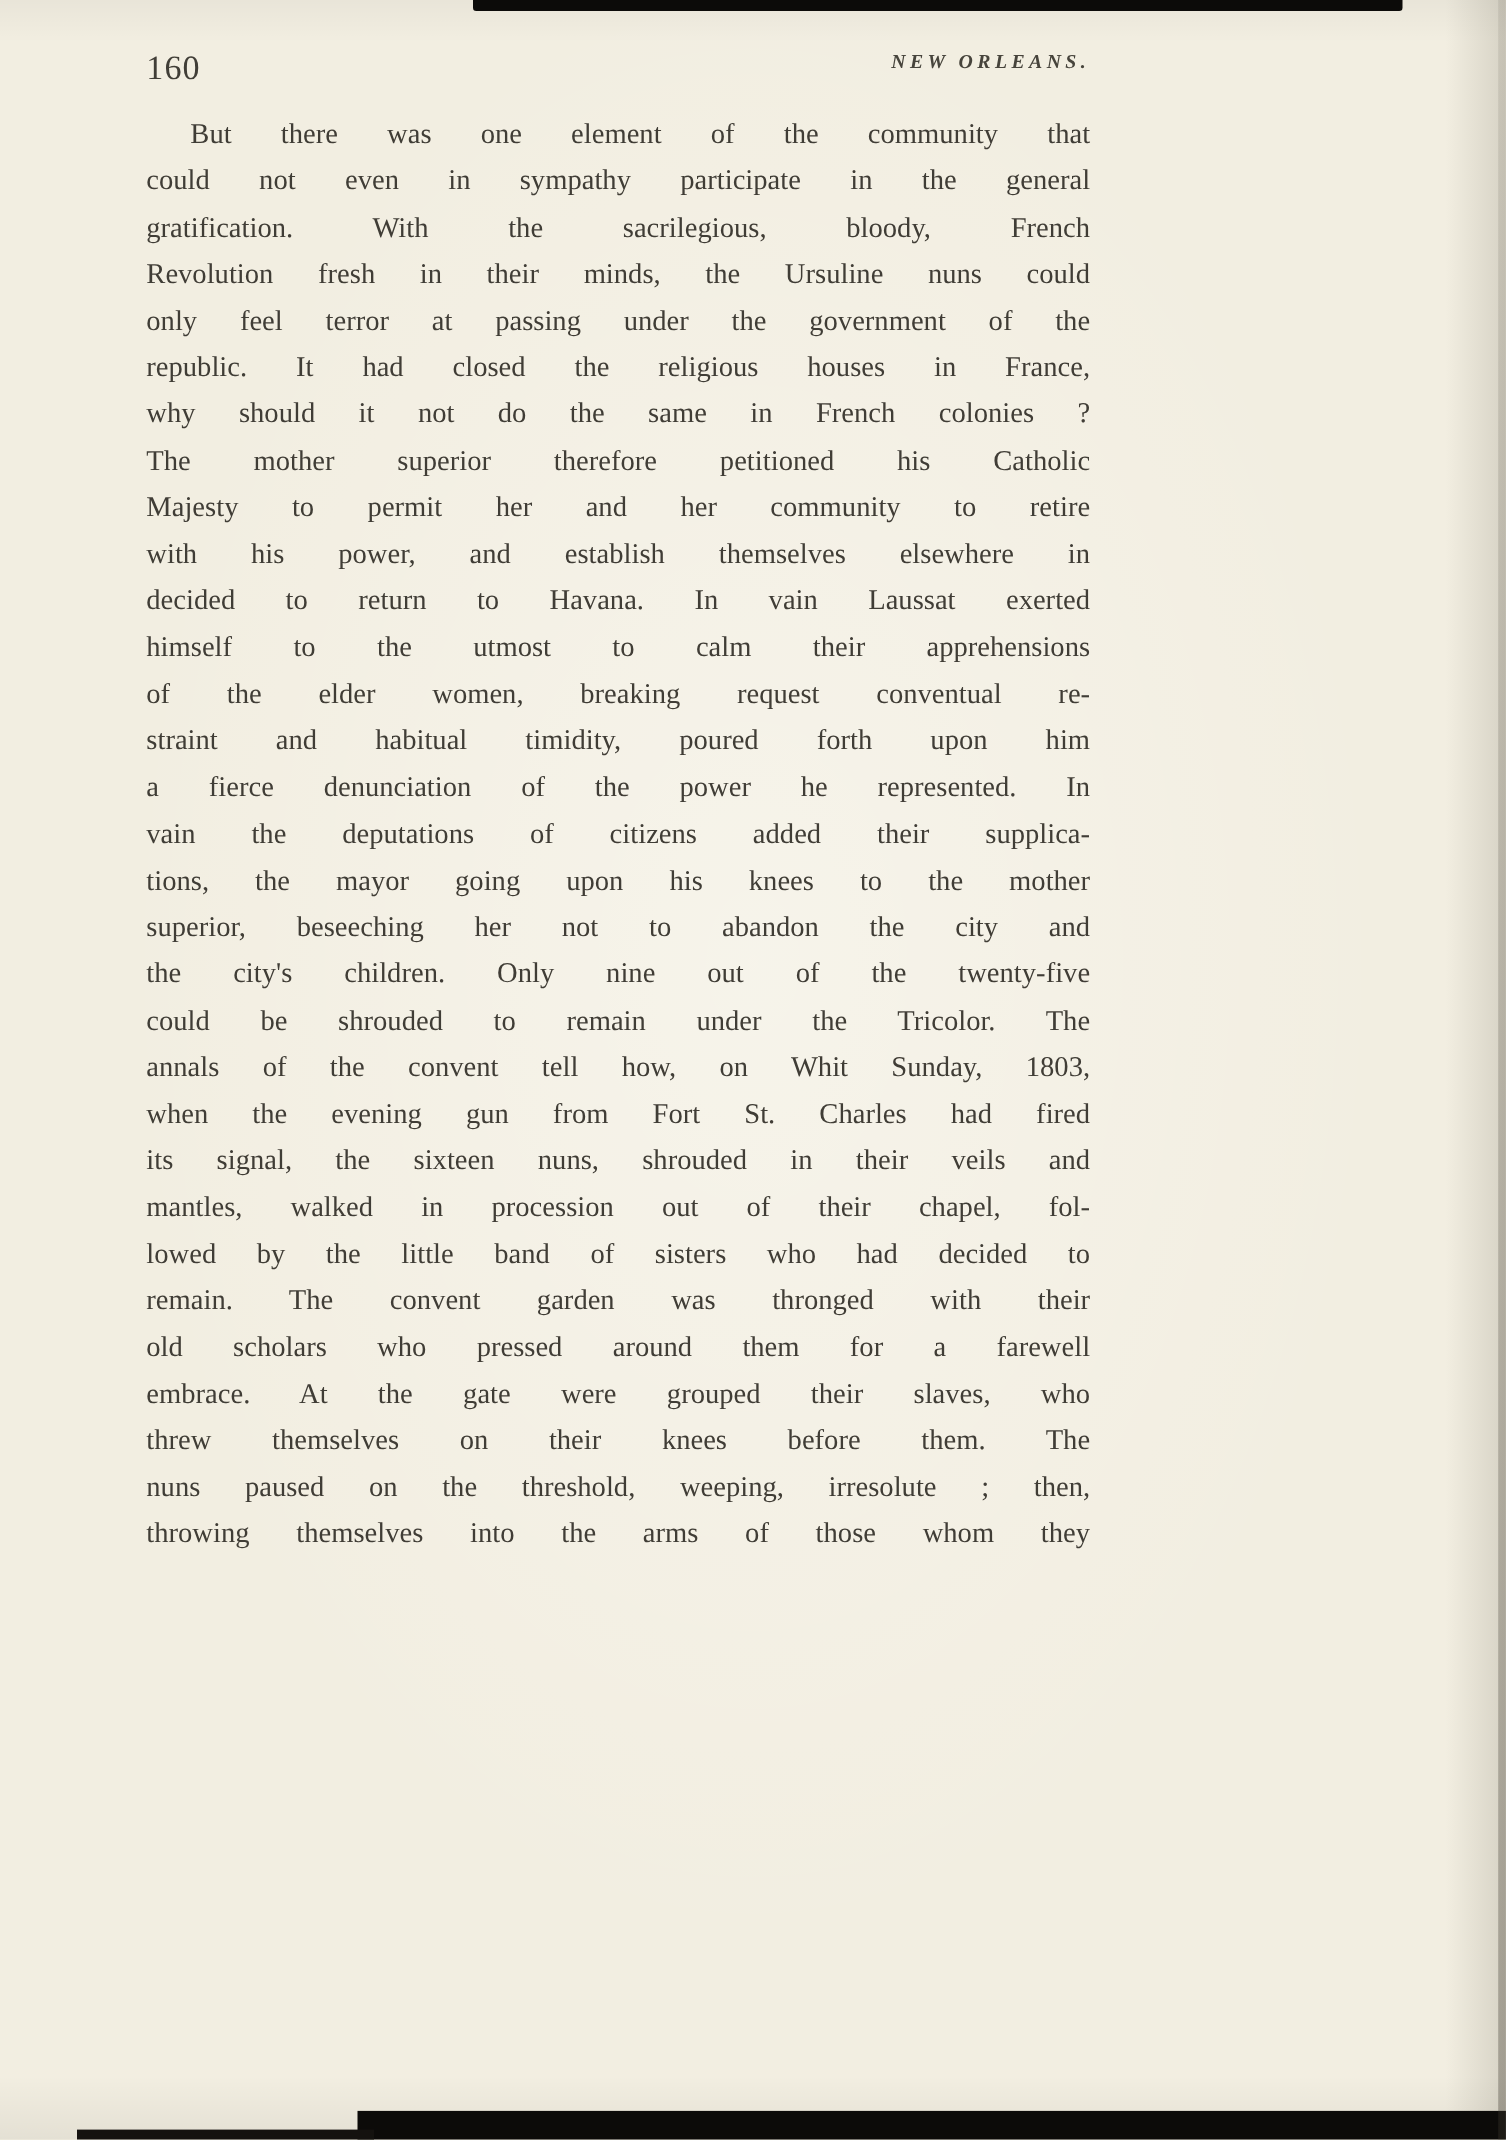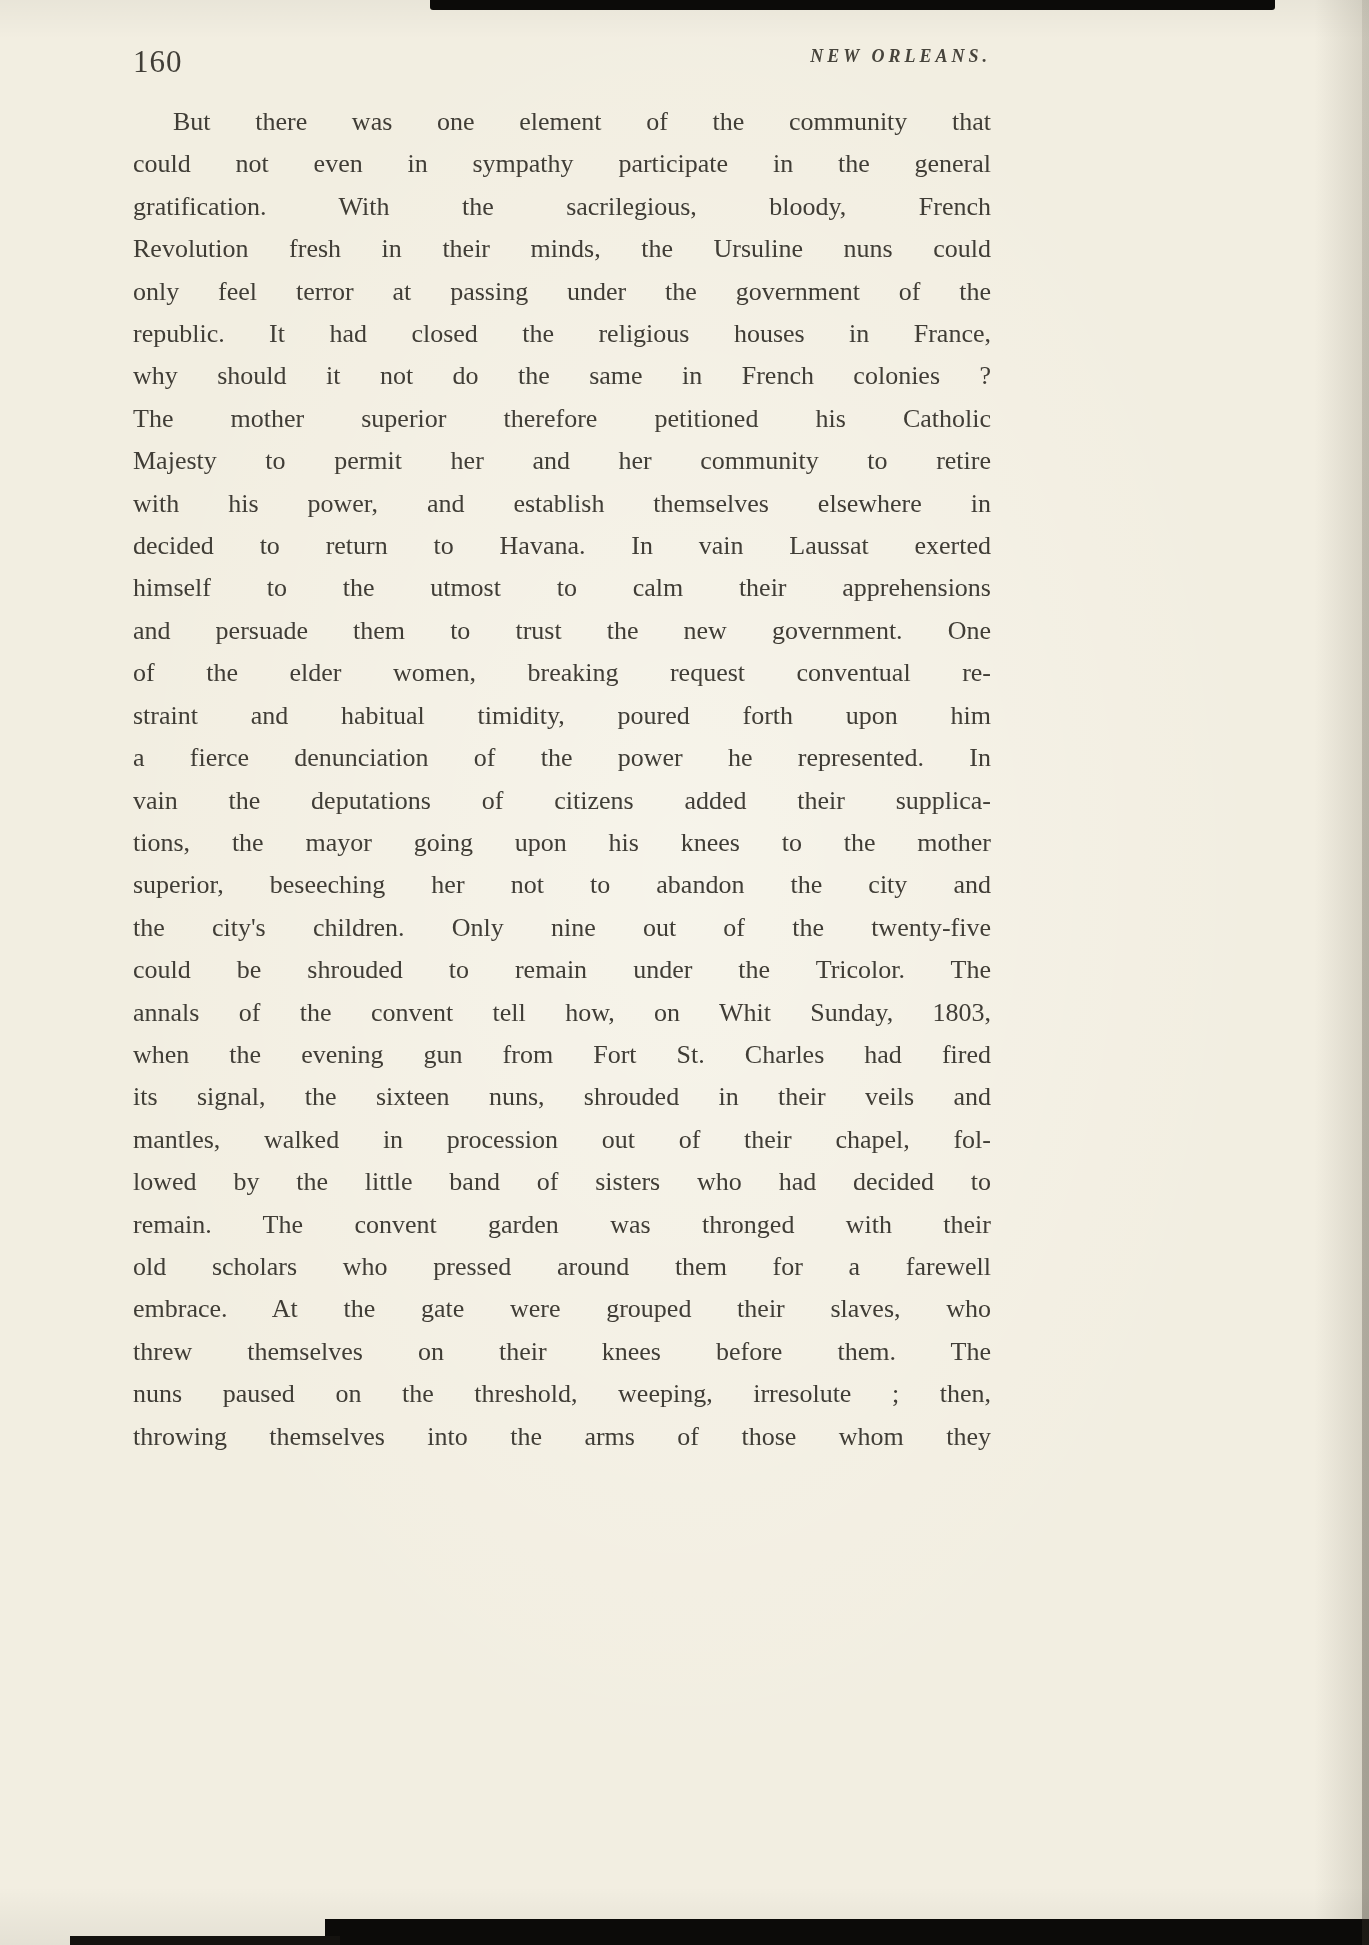--- a/index.html
+++ b/index.html
@@ -108,21 +108,20 @@
       <div class="line">gratification. With the sacrilegious, bloody, French</div>
       <div class="line">Revolution fresh in their minds, the Ursuline nuns could</div>
       <div class="line">only feel terror at passing under the government of the</div>
       <div class="line">republic. It had closed the religious houses in France,</div>
       <div class="line">why should it not do the same in French colonies ?</div>
       <div class="line">The mother superior therefore petitioned his Catholic</div>
       <div class="line">Majesty to permit her and her community to retire</div>
       <div class="line">with his power, and establish themselves elsewhere in</div>
       <div class="line">decided to return to Havana. In vain Laussat exerted</div>
       <div class="line">himself to the utmost to calm their apprehensions</div>
-      <div class="line">and persuade them to trust the new government. One</div>
       <div class="line">of the elder women, breaking request conventual re-</div>
       <div class="line">straint and habitual timidity, poured forth upon him</div>
       <div class="line">a fierce denunciation of the power he represented. In</div>
       <div class="line">vain the deputations of citizens added their supplica-</div>
       <div class="line">tions, the mayor going upon his knees to the mother</div>
       <div class="line">superior, beseeching her not to abandon the city and</div>
       <div class="line">the city's children. Only nine out of the twenty-five</div>
       <div class="line">could be shrouded to remain under the Tricolor. The</div>
       <div class="line">annals of the convent tell how, on Whit Sunday, 1803,</div>
       <div class="line">when the evening gun from Fort St. Charles had fired</div>

